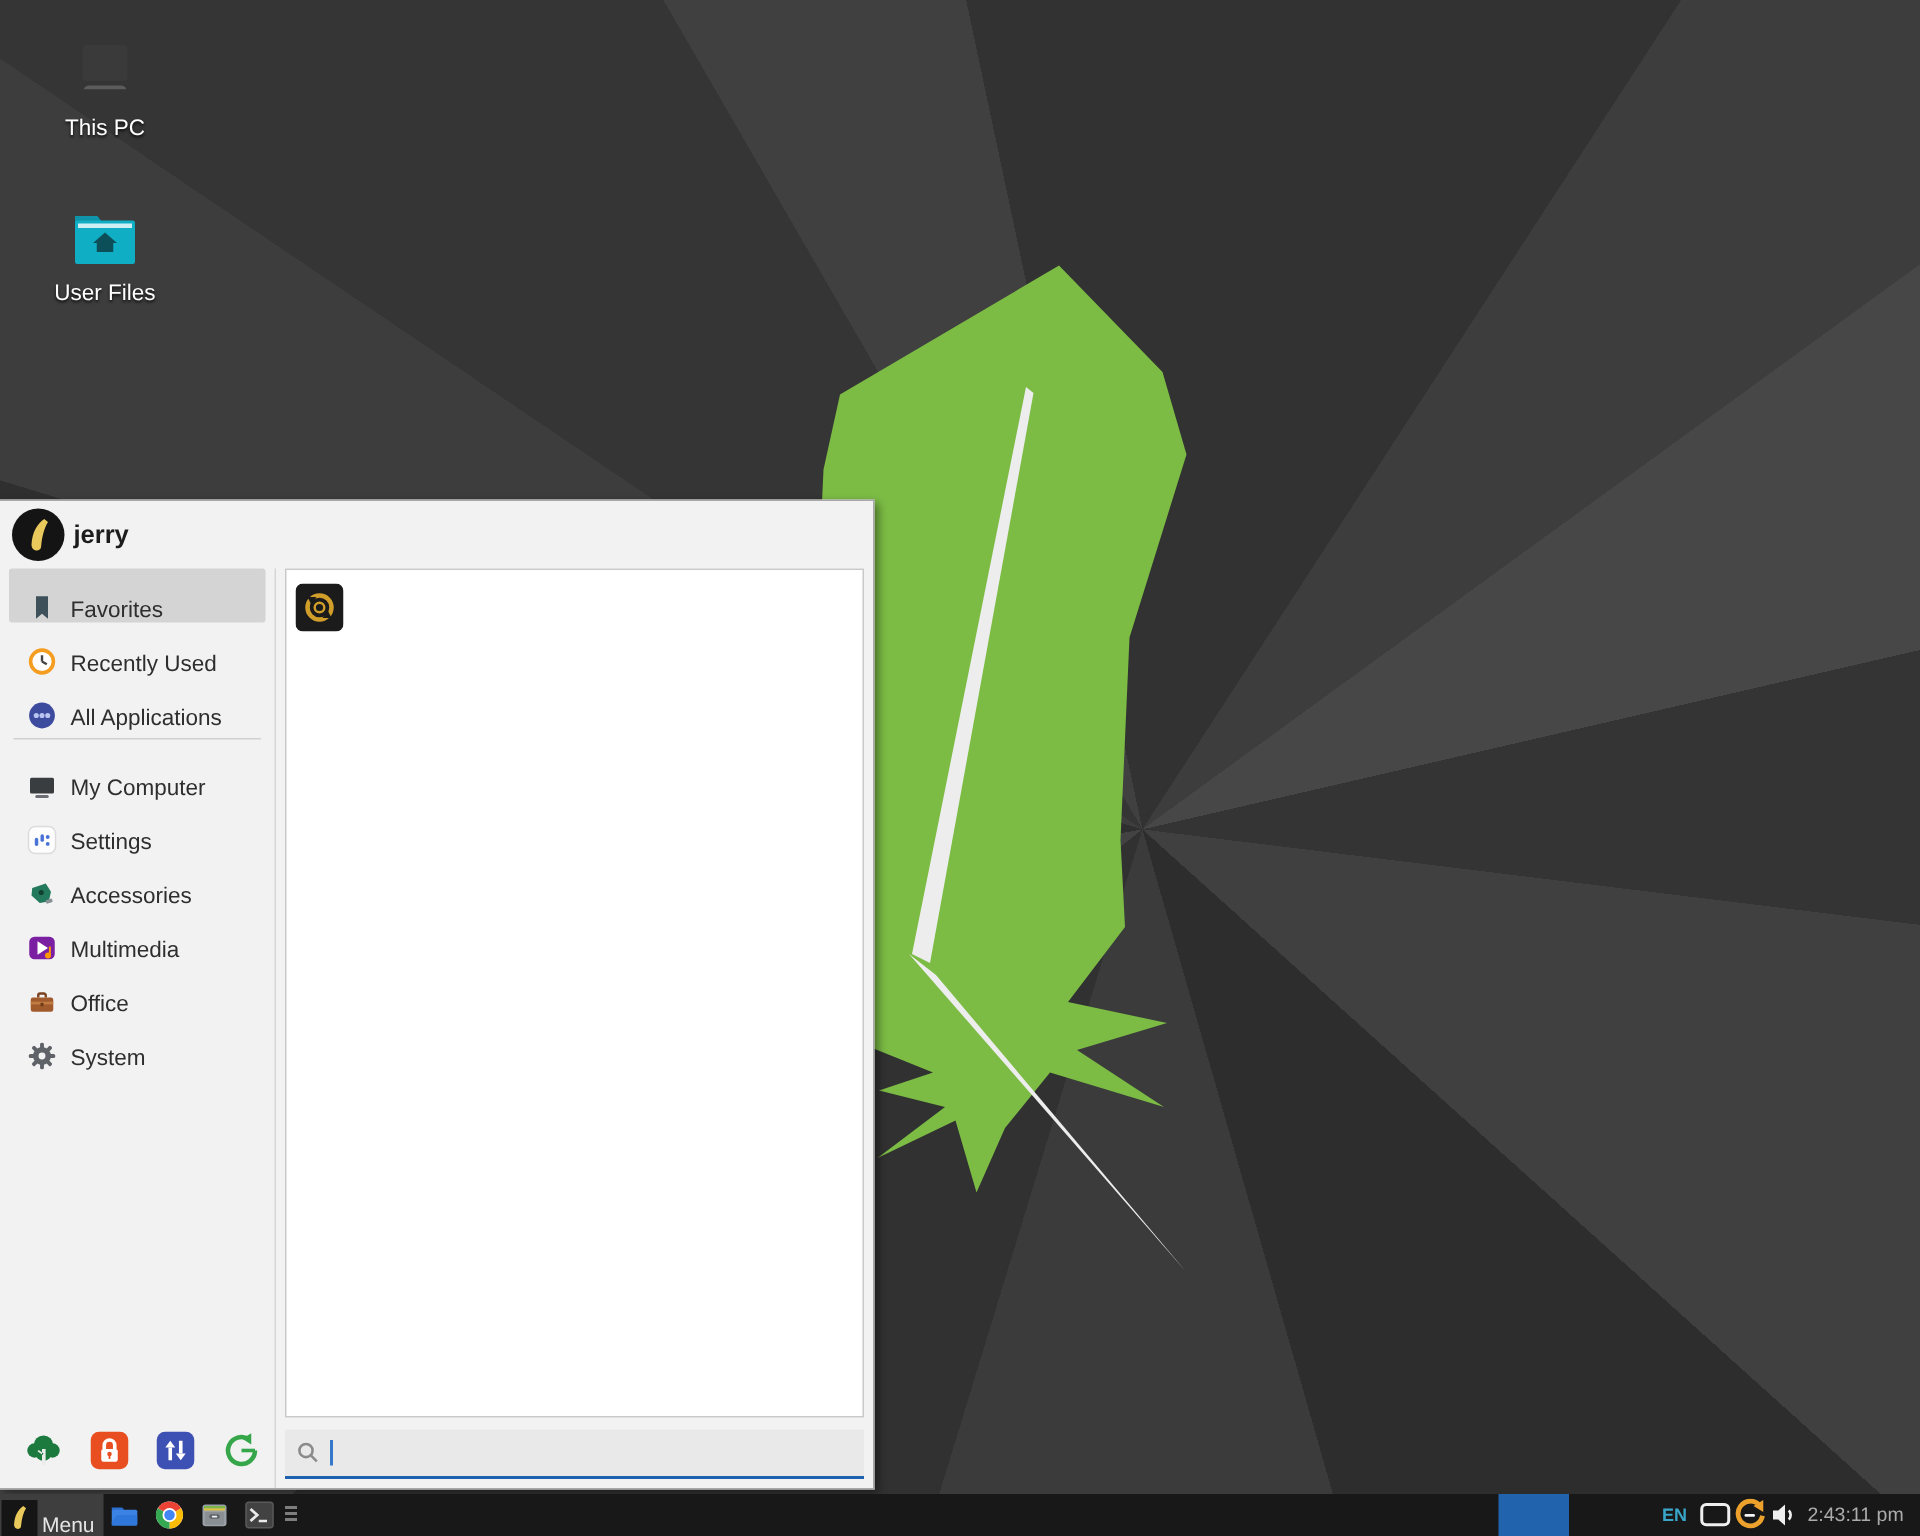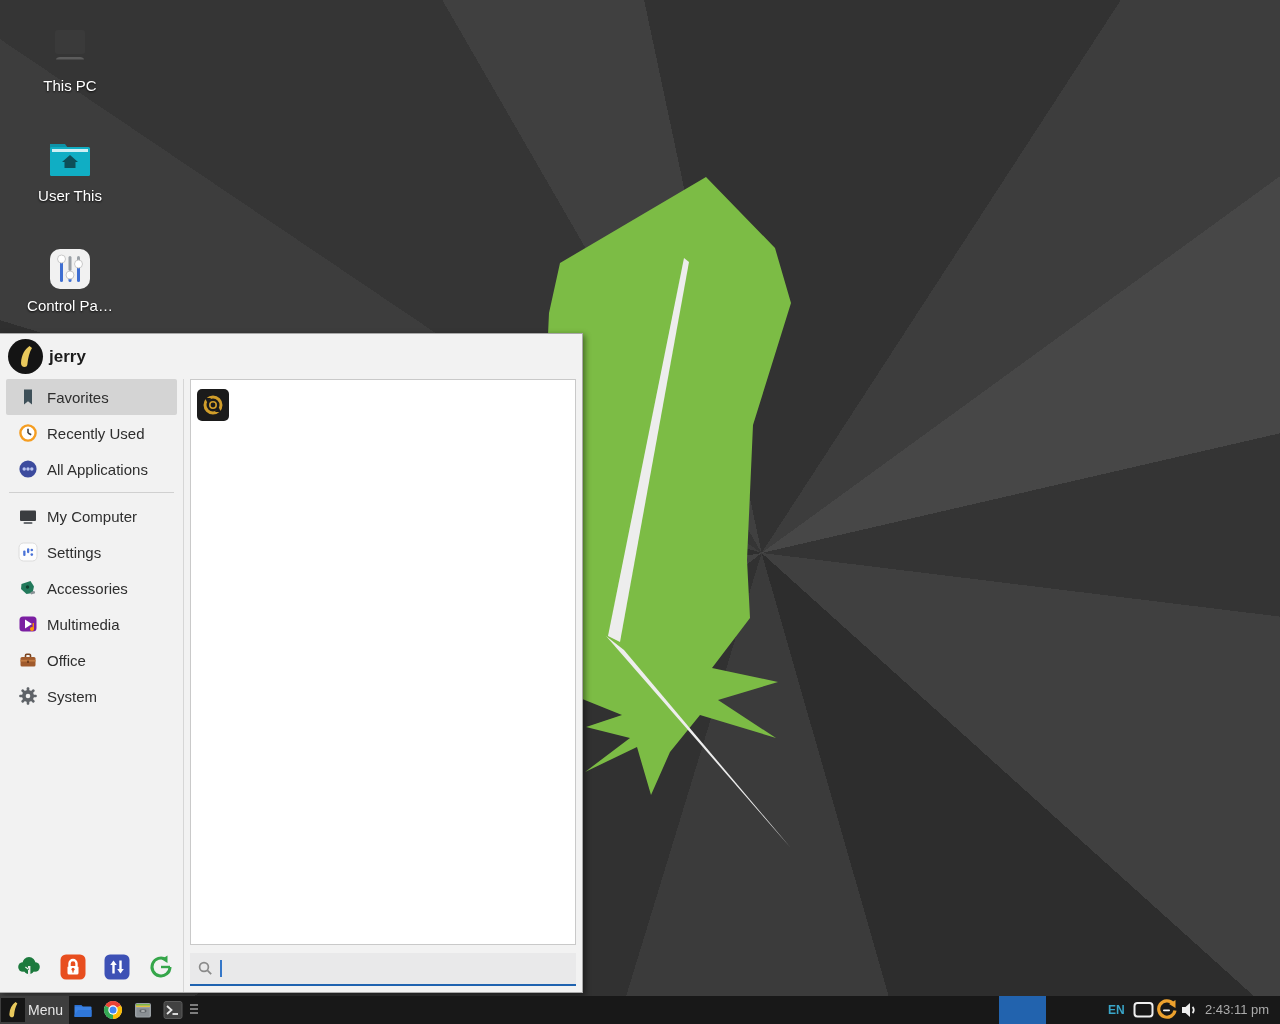--- a/index.html
+++ b/index.html
@@ -28,21 +28,21 @@
     background:#f2f2f2; border:1px solid #a8a8a8; border-left:none;
     box-shadow:2px 2px 6px rgba(0,0,0,.45); }
   .menu-header { position:absolute; left:0; top:0; right:0; height:45px; }
   .avatar { position:absolute; left:8px; top:5px; width:35px; height:35px; border-radius:50%;
             background:#141414; display:flex; align-items:center; justify-content:center; }
   .user-name { position:absolute; left:49px; top:0; height:45px; line-height:45px;
                font-size:17px; font-weight:bold; color:#1c1c1c; }
 
   .menu-sidebar { position:absolute; left:0; top:45px; bottom:0; width:184px;
                   border-right:1px solid #d6d6d6; }
-  .side-item { display:flex; align-items:center; height:36px; margin:0 6px;
+  .side-item { display:flex; align-items:flex-end; height:36px; margin:0 6px;
                padding-left:12px; border-radius:2px; font-size:15px; color:#2e2e2e; cursor:default; }
   .side-item.selected { background:#d4d4d4; }
   .side-item .sicon { width:20px; height:20px; margin-right:9px; flex:0 0 20px; }
   .side-sep { border:none; border-top:1px solid #d0d0d0; margin:5px 9px; }
 
   .menu-apps { position:absolute; left:190px; top:45px; width:386px; height:566px;
                background:#fff; border:1px solid #c9c9c9; padding:3px 6px; }
   .app-row { display:flex; align-items:center; height:44px; cursor:default; }
   .app-row .aicon { width:32px; height:32px; margin-right:8px; flex:0 0 32px; }
   .app-title { font-size:15px; font-weight:bold; color:#111; line-height:19px; }
@@ -55,21 +55,21 @@
     background:#e9e9ea; border-bottom:2px solid #1f63b0; display:flex; align-items:center;
     padding:0 8px; }
   .menu-search svg { flex:0 0 15px; margin-right:7px; }
   .search-caret { width:2px; height:17px; background:#3577c8; margin-right:2px; }
   .menu-search input { flex:1; border:none; outline:none; background:transparent;
     font-size:14px; color:#222; font-family:"Liberation Sans",sans-serif; }
 
   
   .taskbar { position:absolute; left:0; bottom:0; width:1280px; height:28px; background:#181818; }
   .menu-btn { position:absolute; left:0; top:0; width:69px; height:28px; background:#3e3e3e;
-    display:flex; align-items:center; cursor:pointer; }
+    display:flex; align-items:flex-end; cursor:pointer; }
   .menu-btn .mb-icon { width:24px; height:24px; margin:0 3px 0 1px; background:#151515;
     display:flex; align-items:center; justify-content:center; }
   .menu-btn .mb-label { font-size:14px; color:#e6e6e6; }
   .launchers { position:absolute; left:73px; top:4px; display:flex; gap:10px; }
   .launchers .lch { width:20px; height:20px; cursor:pointer; }
   .overflow-dots { position:absolute; left:190px; top:8px; display:flex; flex-direction:column; gap:2.5px; cursor:pointer; }
   .overflow-dots span { display:block; width:8px; height:1.5px; background:#7d7d7d; }
   .workspace { position:absolute; left:999px; top:0; width:47px; height:28px; background:#2263ae; cursor:pointer; }
   .tray-lang { position:absolute; left:1108px; top:0; height:28px; line-height:28px;
     font-size:12px; font-weight:bold; color:#39a5c8; cursor:pointer; }
@@ -103,39 +103,23 @@
 
   <div class="desk-icon" style="top:134px">
     <div class="dicon">
       <svg width="46" height="42" viewBox="0 0 46 42">
         <path d="M3 6 h15 l3 4 h-18 z" fill="#0e93a8"></path>
         <rect x="3" y="9" width="40" height="29" rx="1.5" fill="#10aec4"></rect>
         <rect x="5" y="11" width="36" height="3" fill="#cdeff4"></rect>
         <path d="M23 17 l8 7 h-2.5 v6 h-11 v-6 H15 z" fill="#0d4f59"></path>
       </svg>
     </div>
-    <div class="dlabel">User This</div>
+    <div class="dlabel">User Files</div>
   </div>
 
-  <div class="desk-icon" style="top:244px">
-    <div class="dicon">
-      <svg width="42" height="42" viewBox="0 0 42 42">
-        <rect x="1" y="1" width="40" height="40" rx="10" fill="#f1f1f1"></rect>
-        <rect x="11" y="13" width="3" height="21" rx="1.5" fill="#3f6fd2"></rect>
-        <circle cx="12.5" cy="11" r="4" fill="#fff" stroke="#c9c9c9"></circle>
-        <rect x="19.5" y="8" width="3" height="15" rx="1.5" fill="#9aa0a6"></rect>
-        <rect x="19.5" y="23" width="3" height="11" rx="1.5" fill="#3f6fd2"></rect>
-        <circle cx="21" cy="27" r="4" fill="#fff" stroke="#c9c9c9"></circle>
-        <rect x="28" y="8" width="3" height="10" rx="1.5" fill="#9aa0a6"></rect>
-        <rect x="28" y="18" width="3" height="16" rx="1.5" fill="#3f6fd2"></rect>
-        <circle cx="29.5" cy="16" r="4" fill="#fff" stroke="#c9c9c9"></circle>
-      </svg>
-    </div>
-    <div class="dlabel">Control Pa…</div>
-  </div>
 
   <div class="menu-window">
 
     <div class="menu-header">
       <div class="avatar">
         <svg width="22" height="24" viewBox="0 0 22 24">
           <path d="M14.5 1 C9.5 4.5 6.5 10 6 18 C6 20.5 7.5 22 9.5 22 C11 22 12.2 21.2 12.4 19.5
                    C13 12.5 14.5 7 17 3 Z" fill="#e9c95c"></path>
         </svg>
       </div>

